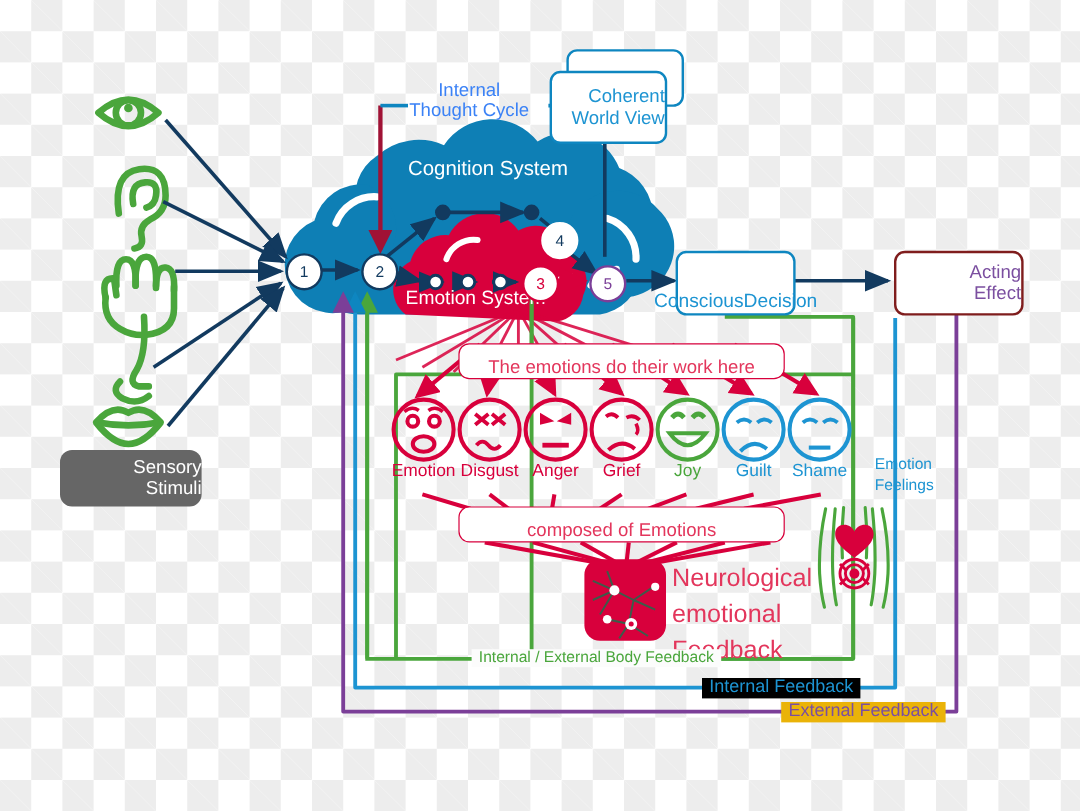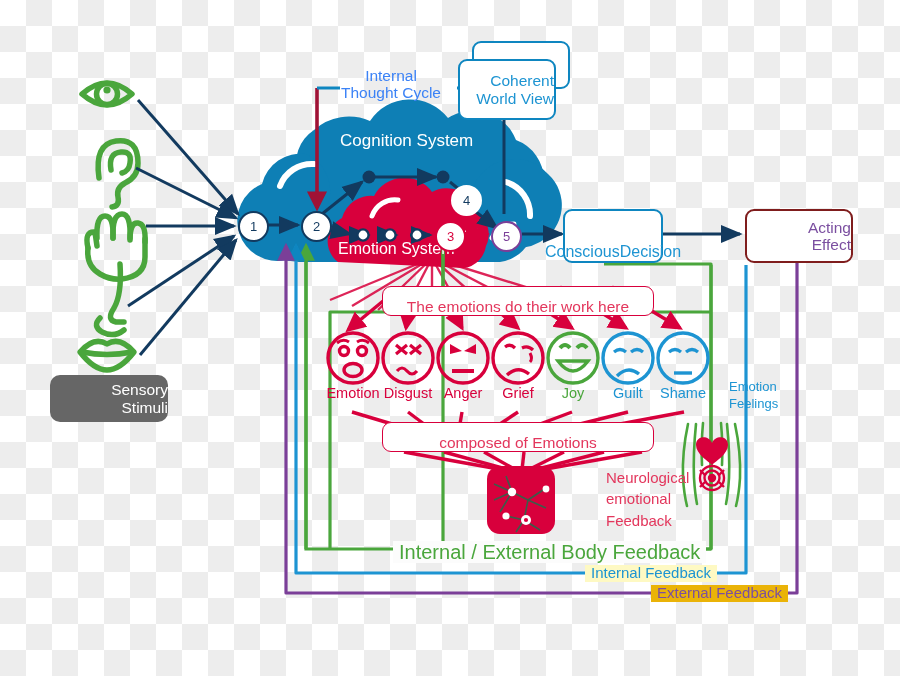--- a/index.html
+++ b/index.html
@@ -393,29 +393,29 @@
     </div>
 
     <div class="emo-label" style="left:323px;top:385px;width:60px;color:#d8003c;">Emotion</div>
     <div class="emo-label" style="left:378px;top:385px;width:60px;color:#d8003c;">Disgust</div>
     <div class="emo-label" style="left:433px;top:385px;width:60px;color:#d8003c;">Anger</div>
     <div class="emo-label" style="left:488px;top:385px;width:60px;color:#d8003c;">Grief</div>
     <div class="emo-label" style="left:543px;top:385px;width:60px;color:#4aa63c;">Joy</div>
     <div class="emo-label" style="left:598px;top:385px;width:60px;color:#1d94d2;">Guilt</div>
     <div class="emo-label" style="left:653px;top:385px;width:60px;color:#1d94d2;">Shame</div>
 
-    <div class="lbl" style="left:560px;top:467px;color:#e3365c;font-size:15px;line-height:1.42;margin-left:46px;">
+    <div class="lbl" style="left:560px;top:467px;color:#e3365c;font-size:21px;line-height:1.42;">
       <div>Neurological</div>
       <div>emotional</div>
       <div>Feedback</div>
     </div>
 
     <div class="lbl" style="left:729px;top:378px;color:#1d94d2;font-size:13px;line-height:1.33;text-align:left;">
       <div>Emotion</div>
       <div>Feelings</div>
     </div>
 
-    <div class="lbl" style="left:393px;top:541px;color:#4aa63c;font-size:20px;background:#fcfcfc;padding:0 6px;">Internal / External Body Feedback</div>
-    <div class="lbl" style="left:585px;top:565px;color:#1d94d2;font-size:15px;background:#fef9c3;padding:0 6px;">Internal Feedback</div>
+    <div class="lbl" style="left:393px;top:541px;color:#4aa63c;font-size:13px;background:#fcfcfc;padding:0 6px;">Internal / External Body Feedback</div>
+    <div class="lbl" style="left:585px;top:565px;color:#1d94d2;font-size:15px;background:#000000;padding:0 6px;">Internal Feedback</div>
     <div class="lbl" style="left:651px;top:585px;color:#7b4fa0;font-size:15px;background:#eab308;padding:0 6px;">External Feedback</div>
   </div>
 
 </div>
 
 </body></html>

